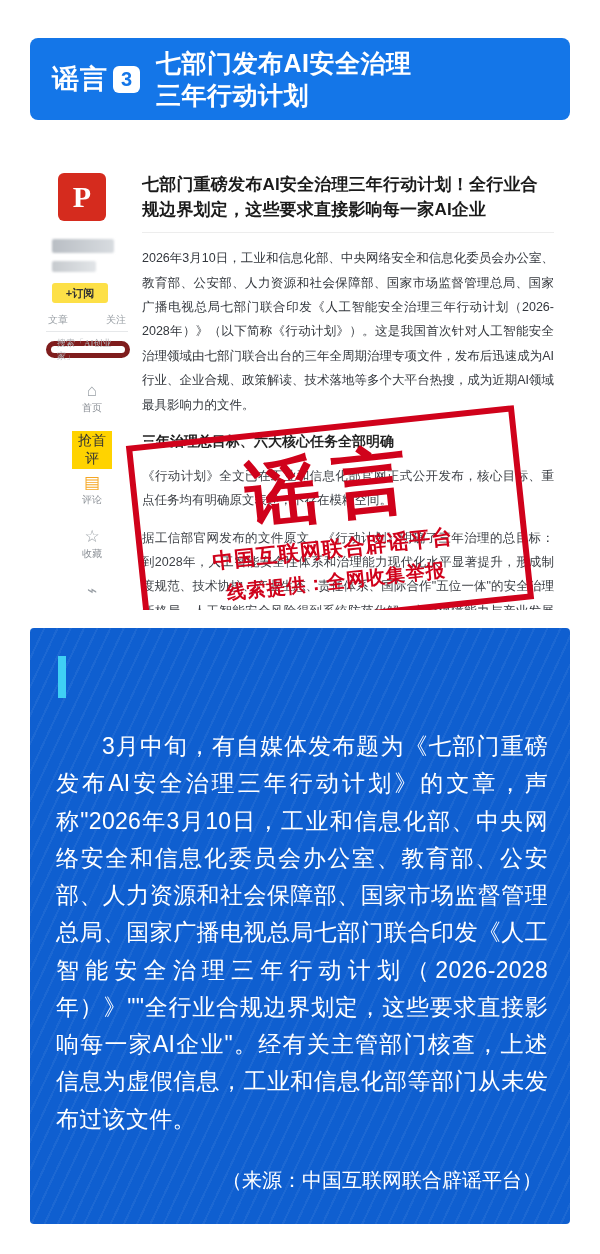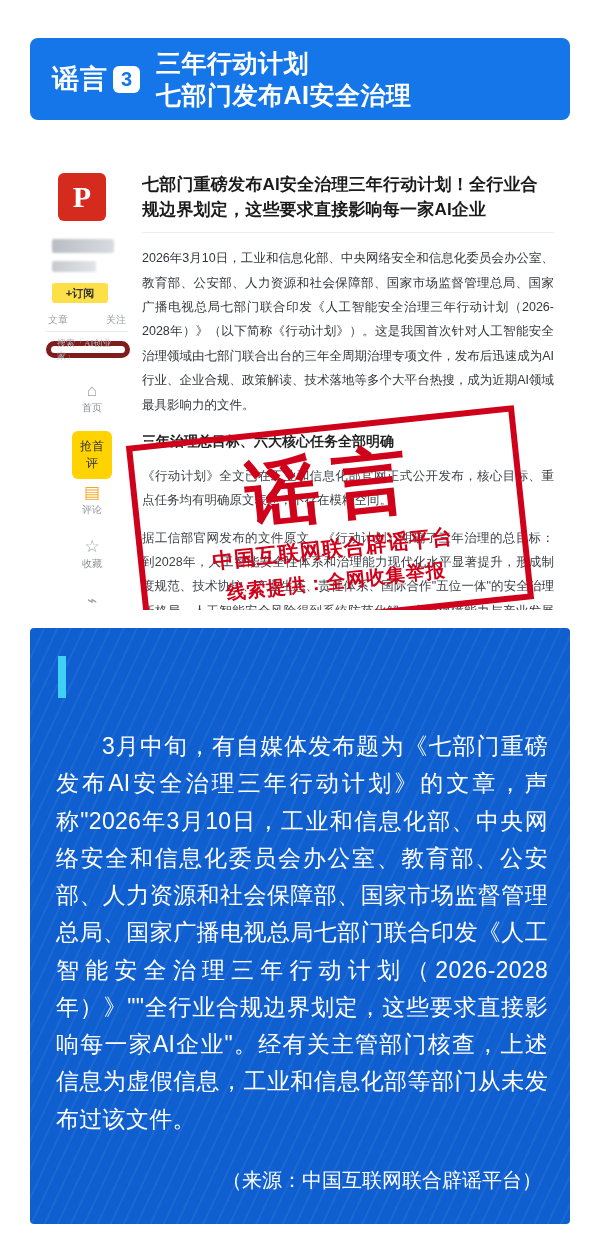--- a/index.html
+++ b/index.html
@@ -125,23 +125,23 @@
     display: flex; flex-direction: column; gap: 20px;
     align-items: center;
   }
   .side-item { text-align: center; color: #8d9298; font-size: 10px; }
   .side-item .ico { display: block; font-size: 17px; line-height: 20px; color: #9aa0a6; }
   .side-item.hot .ico { color: #f5a623; }
   .badge-hot {
     display: inline-block;
     background: #ffd300;
     color: #333;
-    font-size: 12px;
-    padding: 7px 3px;
-    border-radius: 6px;
+    font-size: 14px;
+    padding: 1px 3px;
+    border-radius: 0;
     position: relative;
     top: -4px;
   }
 
   .shot-body { position: absolute; left: 112px; top: 18px; width: 412px; }
   .shot-headline {
     font-size: 17px; font-weight: bold; color: #1a1a1a;
     line-height: 1.45; letter-spacing: 0.2px;
   }
   .shot-byline {
@@ -249,22 +249,22 @@
 </style>
 </head>
 <body>
 
 <div class="rumor-banner">
   <div class="rumor-tag">
     <span class="rumor-tag-text">谣言</span>
     <span class="rumor-num">3</span>
   </div>
   <div class="rumor-title">
+    <div>七部门发布AI安全治理</div>
     <div>三年行动计划</div>
-    <div>七部门发布AI安全治理</div>
   </div>
 </div>
 
 <div class="shot">
 
   <div class="shot-logo">P</div>
   <div class="shot-blur1"></div>
   <div class="shot-blur2"></div>
   <div class="shot-sub-btn">+订阅</div>
 

